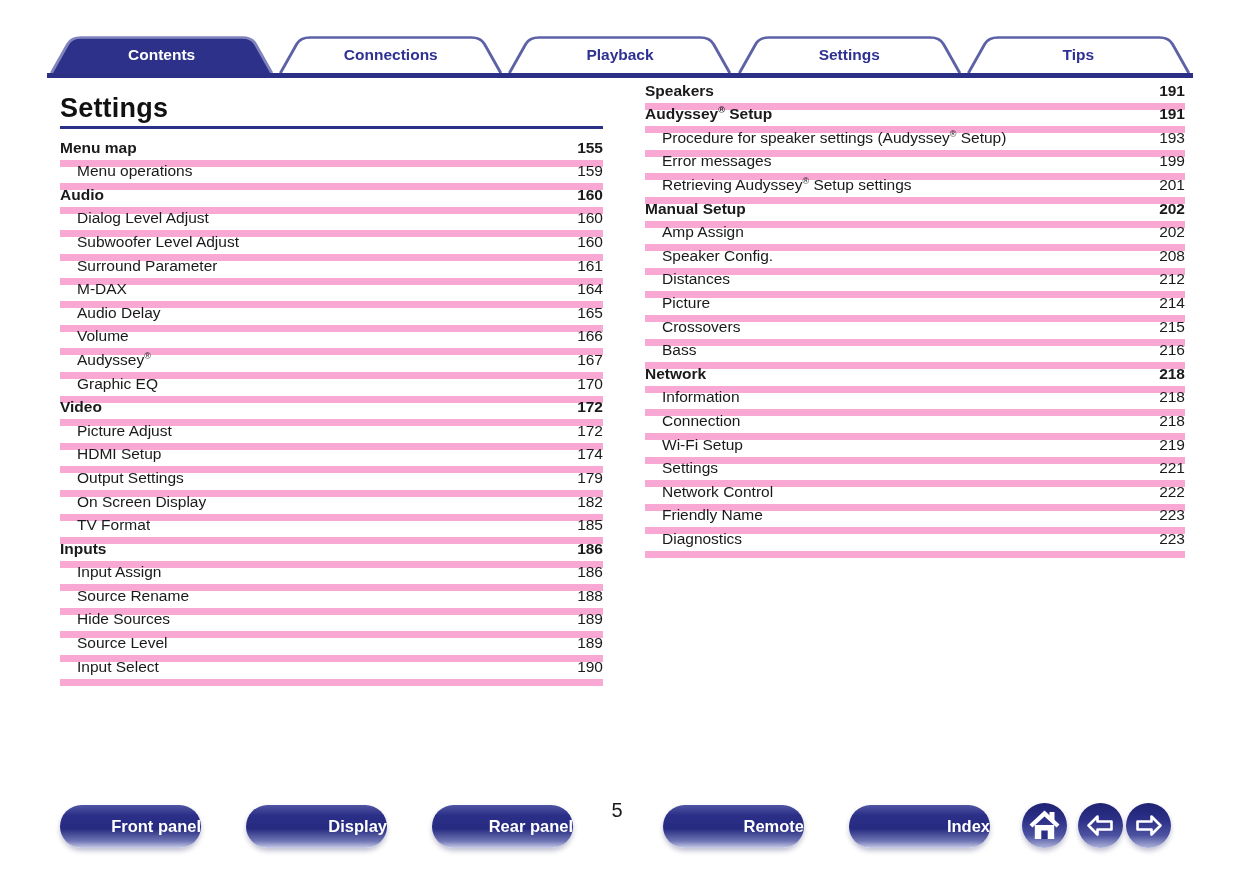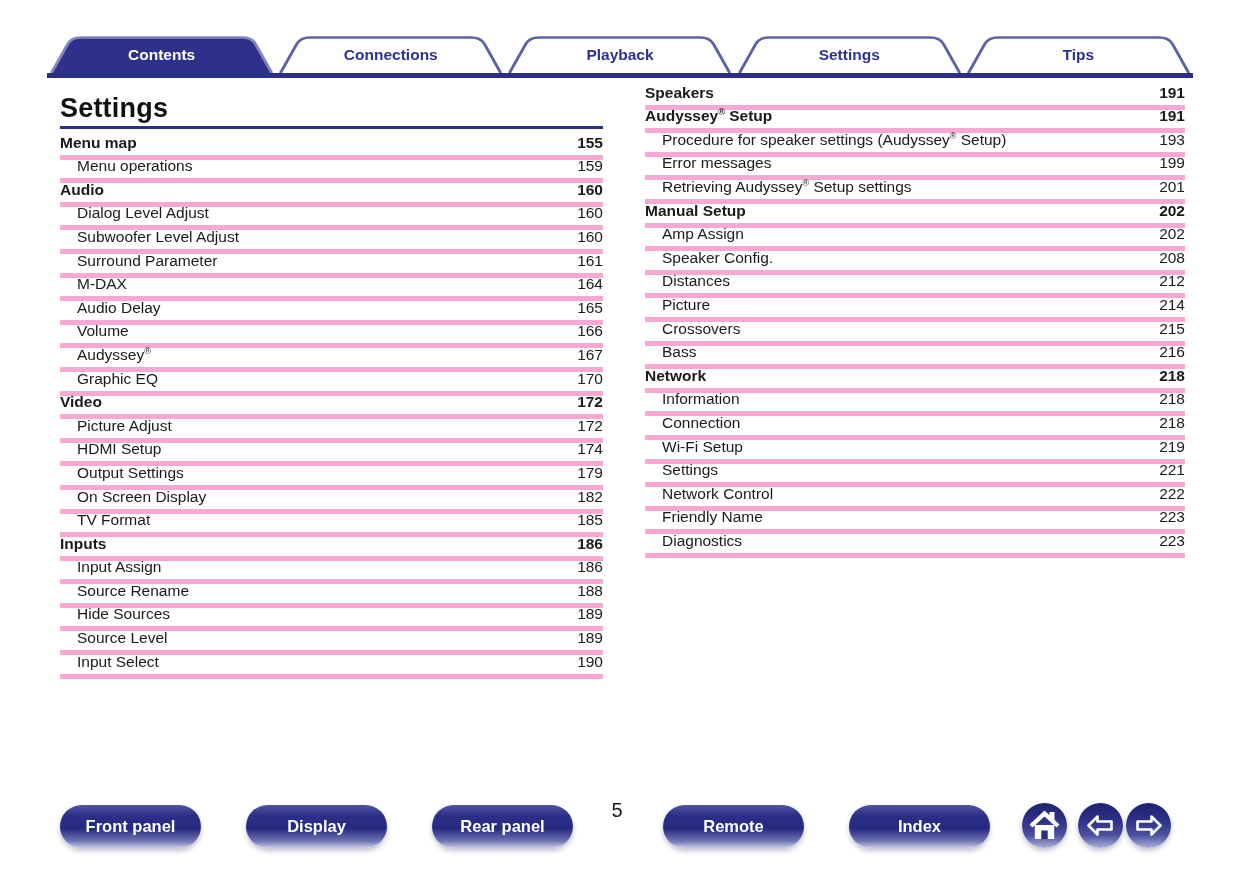--- a/index.html
+++ b/index.html
@@ -18,34 +18,34 @@
   .tab-label { position: relative; z-index: 1; display: block; text-align: center;
                line-height: 37px; font-weight: bold; font-size: 15.5px; color: #2e3192; }
   .tab.active .tab-label { color: #ffffff; }
   .tab-rule { position: absolute; left: 47px; top: 73px; width: 1146px; height: 5px; background: #2b2f85; }
 
   
   .col-left  { position: absolute; left: 60px;  top: 93px; width: 543px; }
   .col-right { position: absolute; left: 645px; top: 86px; width: 540px; }
   .heading { font-size: 27px; line-height: 30px; font-weight: bold; color: #111;
              padding-bottom: 3px; border-bottom: 3.5px solid #2b3087; letter-spacing: 0.2px; }
-  .col-left .toc { margin-top: 7px; }
+  .col-left .toc { margin-top: 14px; }
   .row { display: flex; justify-content: space-between; align-items: flex-end;
-         height: 23.6px; padding-bottom: 3px; border-bottom: 5px solid #f9a8d4;
+         height: 23.6px; padding-bottom: 3px; border-bottom: 7px solid #f9a8d4;
          font-size: 15.5px; color: #1a1a1a; cursor: pointer; }
   .row.l1 { font-weight: bold; }
   .row.l2 .lbl { padding-left: 17px; }
   .lbl { white-space: nowrap; overflow: hidden; }
   .pg { padding-left: 8px; }
   sup.reg { font-size: 9px; vertical-align: super; line-height: 0; }
 
   
   .navbtn { position: absolute; top: 805px; width: 141px; height: 43px; border-radius: 21.5px;
             background: linear-gradient(180deg, #5056a4 0%, #2b2f87 24%, #262a80 55%, #7076b4 84%, #c9cce8 100%);
-            color: #fff; font-weight: bold; font-size: 16.5px; text-align: center; line-height: 42px;
+            color: #fff; font-weight: bold; font-size: 16.5px; text-align: right; line-height: 42px;
             box-shadow: 0 3px 5px rgba(50,50,110,0.30); cursor: pointer; }
   .b1 { left: 60px; } .b2 { left: 246px; } .b3 { left: 432px; } .b4 { left: 663px; } .b5 { left: 849px; }
   .pagenum { position: absolute; left: 603px; top: 799px; width: 28px; text-align: center;
              font-size: 20px; color: #1a1a1a; }
   .circle { position: absolute; top: 803px; width: 45px; height: 45px; border-radius: 50%;
             background: linear-gradient(180deg, #1f2374 0%, #2c3087 38%, #4c52a0 72%, #aeb3d9 100%);
             box-shadow: 0 3px 5px rgba(50,50,110,0.30); cursor: pointer; }
   .circle svg { position: absolute; left: 0; top: 0; width: 45px; height: 45px; }
   .home { left: 1022px; } .back { left: 1078px; } .fwd { left: 1126px; }
 </style>

